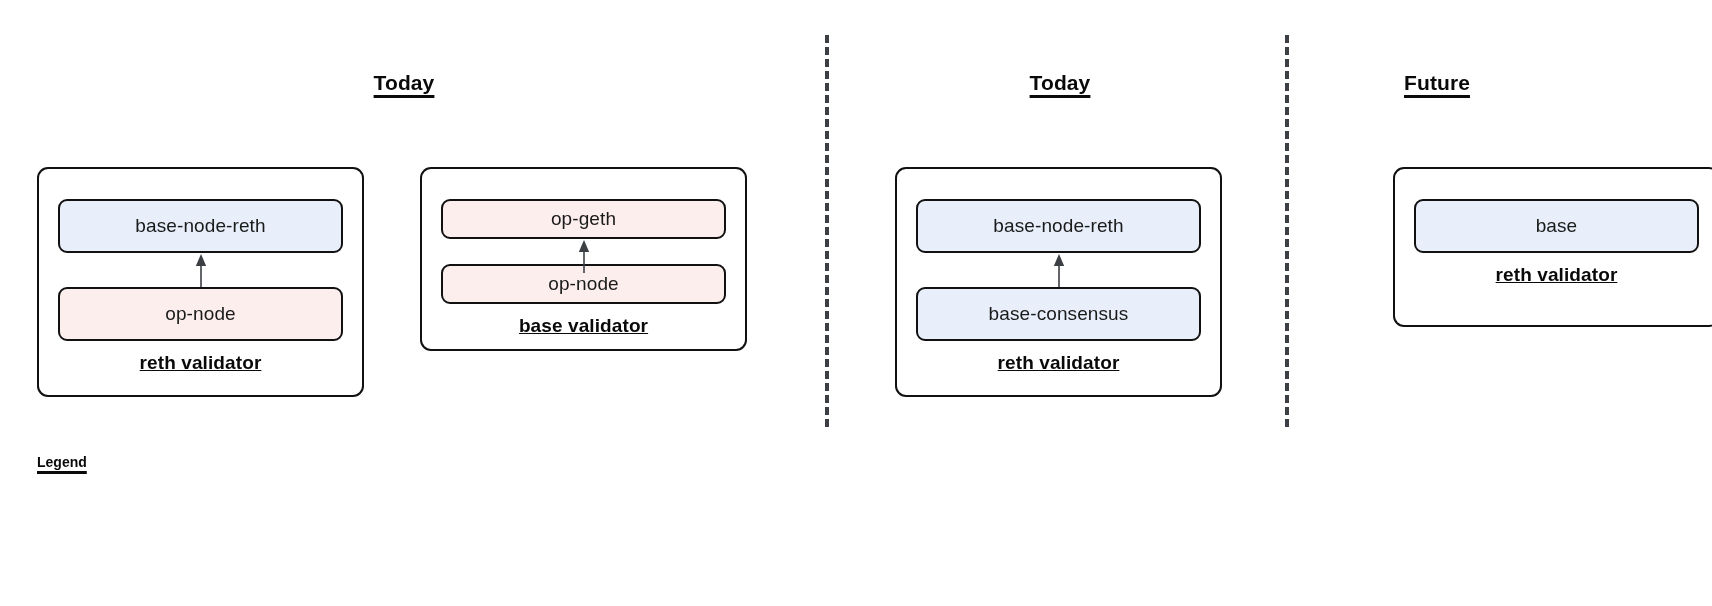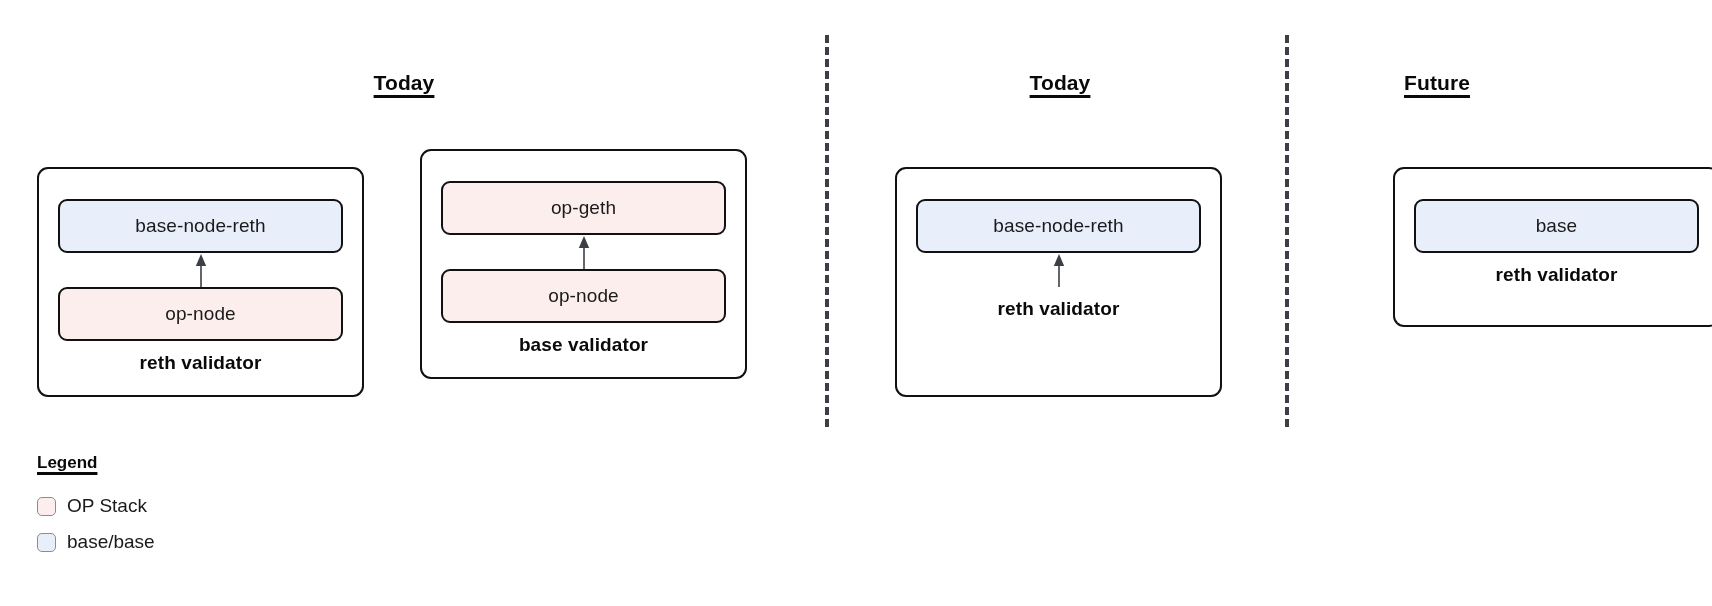--- a/index.html
+++ b/index.html
@@ -79,31 +79,32 @@
     transform: translateX(-50%);
   }
 
   .card-label {
     margin-top: 11px;
     text-align: center;
     font-size: 19px;
     font-weight: bold;
     color: #0a0a0a;
     letter-spacing: 0.1px;
+    text-decoration: underline;
   }
 
   
   #legend {
     position: absolute;
     left: 37px;
     top: 453px;
   }
 
   #legend .legend-title {
-    font-size: 17px;
+    font-size: 14px;
     font-weight: bold;
     color: #0a0a0a;
     text-decoration: underline;
     text-underline-offset: 4px;
     text-decoration-thickness: 2.5px;
     margin-bottom: 22px;
     display: inline-block;
   }
 
   .legend-row {
@@ -145,53 +146,44 @@
         <div class="node-box base">base-node-reth</div>
         <div class="arrow-gap">
           <svg width="14" height="34" viewBox="0 0 14 34">
             <line x1="7" y1="34" x2="7" y2="11" stroke="#3c3f44" stroke-width="1.6"></line>
             <path d="M7 1 L12.2 13 L1.8 13 Z" fill="#3c3f44"></path>
           </svg>
         </div>
         <div class="node-box op">op-node</div>
         <div class="card-label">reth validator</div>
       </div>
-      <div class="card" style="left: 420px; top: 149px; width: 327px; height: 230px;">
+      <div class="card" style="left: 420px; top: 167px; width: 327px; height: 184px;">
         <div class="node-box op">op-geth</div>
         <div class="arrow-gap">
           <svg width="14" height="34" viewBox="0 0 14 34">
             <line x1="7" y1="34" x2="7" y2="11" stroke="#3c3f44" stroke-width="1.6"></line>
             <path d="M7 1 L12.2 13 L1.8 13 Z" fill="#3c3f44"></path>
           </svg>
         </div>
         <div class="node-box op">op-node</div>
         <div class="card-label">base validator</div>
       </div>
       <div class="card" style="left: 895px; top: 167px; width: 327px; height: 230px;">
         <div class="node-box base">base-node-reth</div>
         <div class="arrow-gap">
           <svg width="14" height="34" viewBox="0 0 14 34">
             <line x1="7" y1="34" x2="7" y2="11" stroke="#3c3f44" stroke-width="1.6"></line>
             <path d="M7 1 L12.2 13 L1.8 13 Z" fill="#3c3f44"></path>
           </svg>
         </div>
+        <div class="node-box base">base-consensus</div>
         <div class="card-label">reth validator</div>
       </div>
       <div class="card" style="left: 1393px; top: 167px; width: 327px; height: 160px;">
         <div class="node-box base">base</div>
         <div class="card-label">reth validator</div>
       </div>
     </div>
 
   <div id="legend">
     <div class="legend-title">Legend</div>
-    <div id="legend-rows">
-        <div class="legend-row">
-          <span class="legend-swatch" style="background: rgb(253, 238, 238);"></span>
-          <span class="legend-label">OP Stack</span>
-        </div>
-        <div class="legend-row">
-          <span class="legend-swatch" style="background: rgb(232, 239, 251);"></span>
-          <span class="legend-label">base/base</span>
-        </div>
-      </div>
   </div>
 </div>
 
 </body></html>

